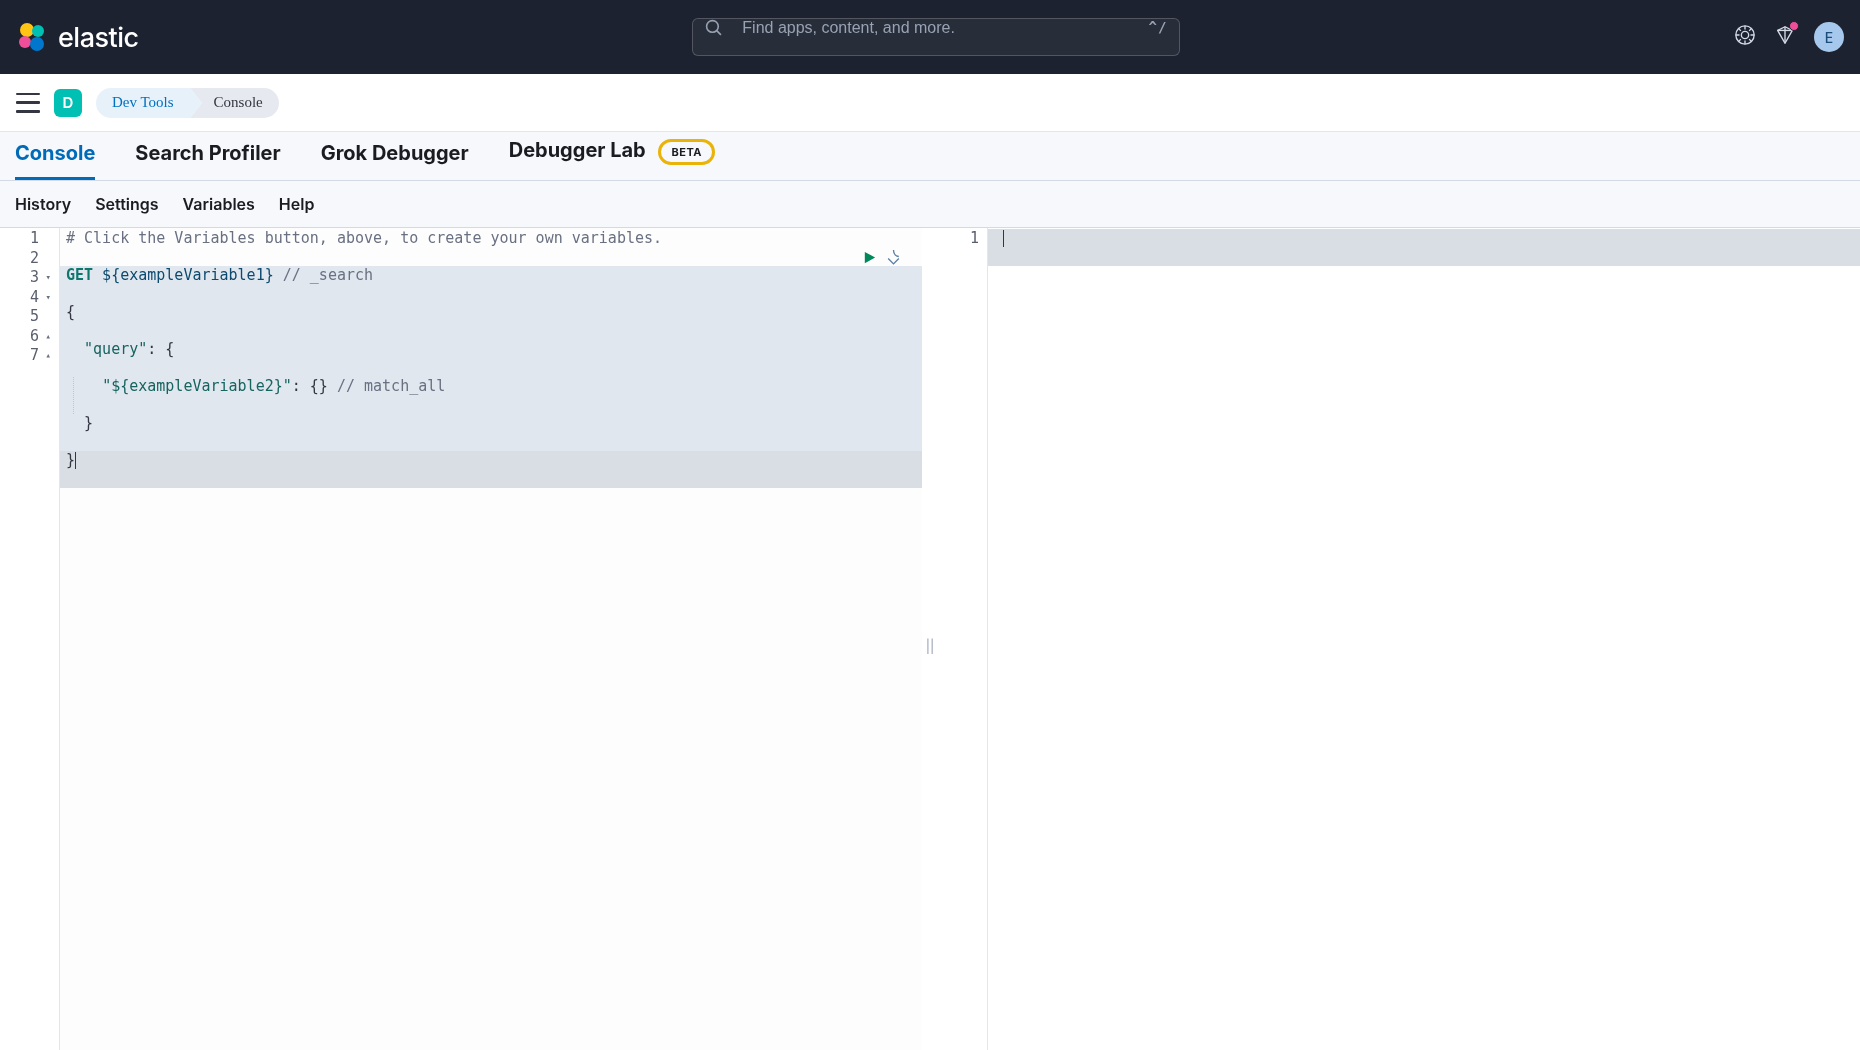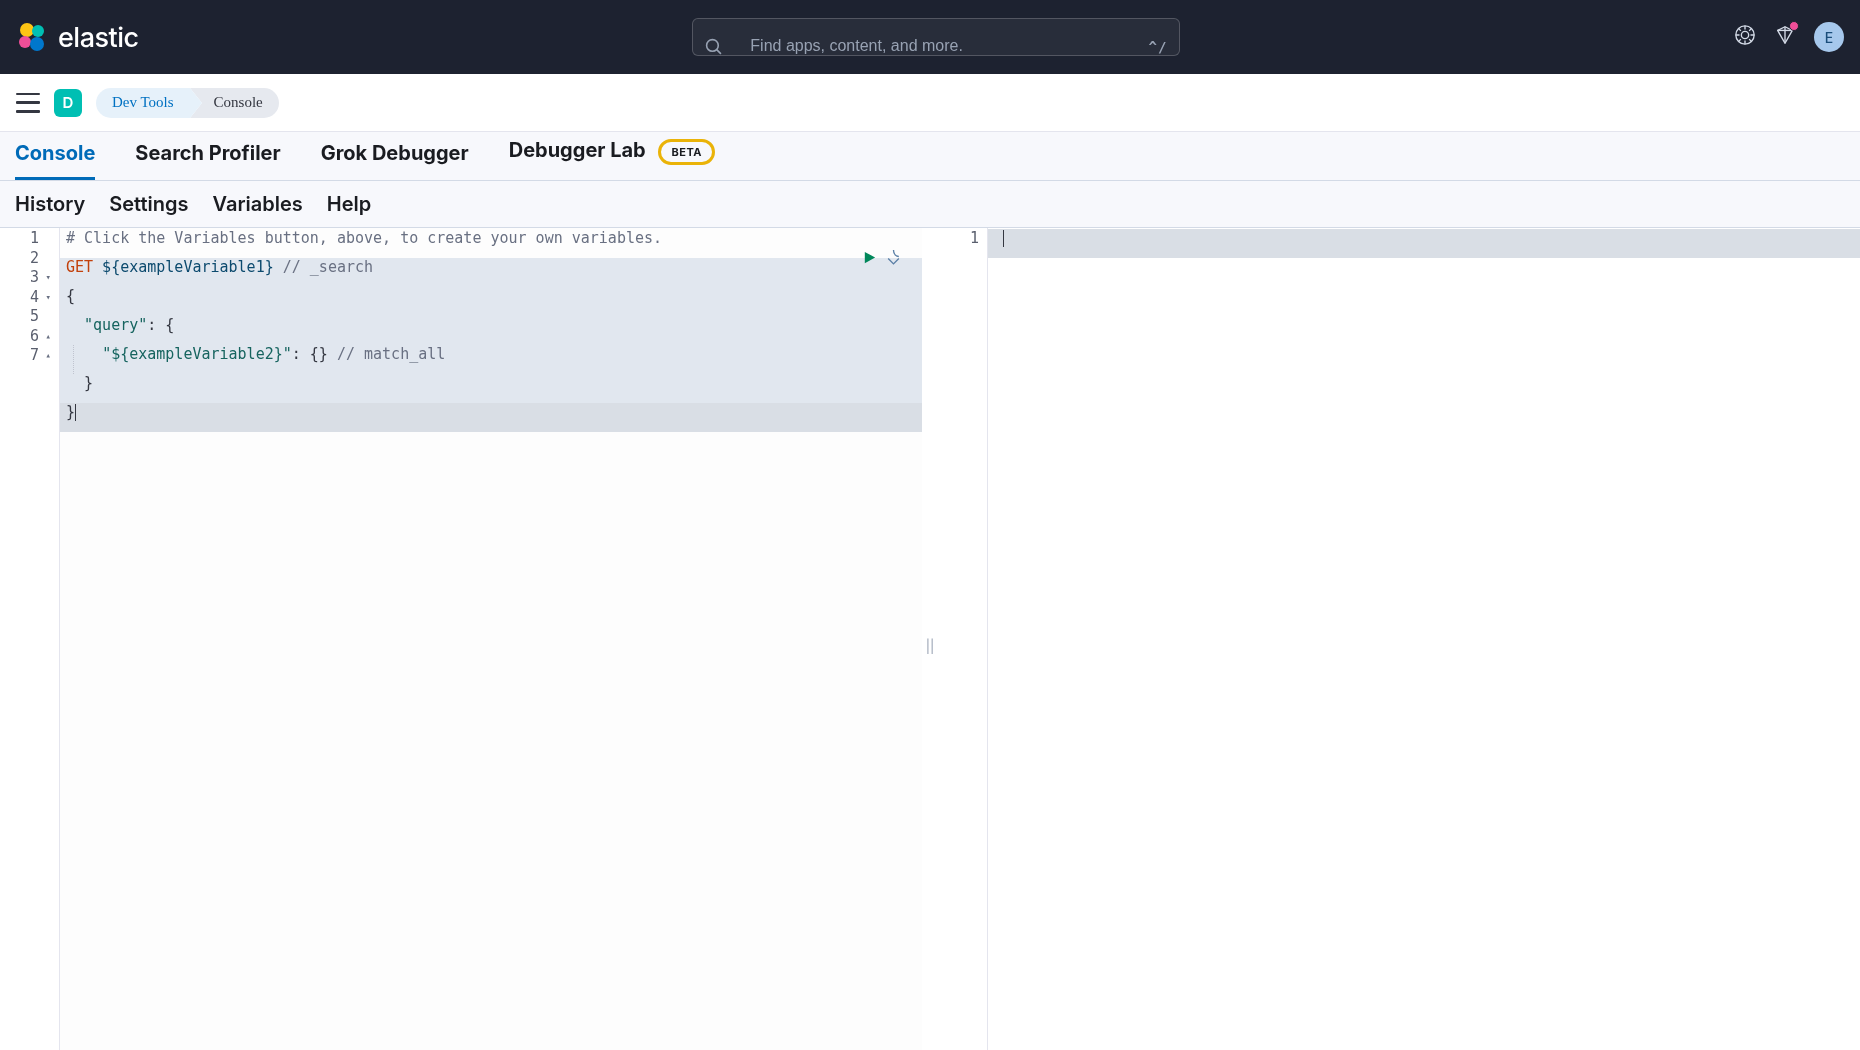--- a/index.html
+++ b/index.html
@@ -4,21 +4,21 @@
   <style>
     * { margin: 0; padding: 0; box-sizing: border-box; }
     body { font-family: Inter, -apple-system, BlinkMacSystemFont, "Segoe UI", Helvetica, Arial, sans-serif; background: #f7f8fc; width: 1860px; height: 1050px; overflow: hidden; }
     
     
     .header { background: #1d2230; height: 74px; display: flex; align-items: center; padding: 0 16px; }
     .logo-container { display: flex; align-items: center; gap: 10px; }
     .logo-mark { width: 32px; height: 32px; position: relative; }
     .logo-text { color: #fff; font-size: 27px; font-weight: 500; letter-spacing: -0.5px; }
     .search-wrap { flex: 1; display: flex; justify-content: center; }
-    .search-box { width: 488px; height: 38px; background: rgba(255,255,255,0.05); border: 1px solid rgba(255,255,255,0.2); border-radius: 6px; display: flex; align-items: flex-end; padding: 0 12px; gap: 28px; }
+    .search-box { width: 488px; height: 38px; background: rgba(255,255,255,0.05); border: 1px solid rgba(255,255,255,0.2); border-radius: 6px; display: flex; align-items: flex-start; padding: 0 12px; gap: 20px; }
     .search-icon { color: #98a2b3; }
     .search-input { flex: 1; background: transparent; border: none; outline: none; color: #98a2b3; font-size: 16px; }
     .search-input::placeholder { color: #98a2b3; }
     .shortcut-hint { color: #98a2b3; font-size: 14px; font-family: monospace; font-weight: bold; letter-spacing: 1px; }
     .header-actions { display: flex; align-items: center; gap: 18px; }
     .header-icon { color: #d3dae6; cursor: pointer; position: relative; }
     .notif-badge { position: absolute; top: -3px; right: -3px; width: 10px; height: 10px; border-radius: 50%; background: #f04e98; border: 1px solid #1d2230; }
     .avatar { width: 30px; height: 30px; border-radius: 50%; background: #a6c8ec; color: #1a4d7a; display: flex; align-items: center; justify-content: center; font-weight: 500; font-size: 14px; }
 
     
@@ -34,36 +34,36 @@
     .bc-current::before { content: ""; position: absolute; left: 0; top: 0; width: 0; height: 0; border-top: 15px solid transparent; border-bottom: 15px solid transparent; border-left: 12px solid #fff; z-index: 1; }
 
     
     .main-tabs { background: #f7f8fc; height: 49px; display: flex; align-items: flex-end; padding: 0 15px; gap: 40px; border-bottom: 1px solid #d3dae6; }
     .main-tab { font-size: 20px; font-weight: 700; color: #1a1c21; padding: 0 0 12px 0; cursor: pointer; position: relative; border-bottom: 3px solid transparent; }
     .main-tab.active { color: #006bb8; border-bottom-color: #006bb8; }
     .beta-badge { display: inline-block; font-size: 11px; font-weight: 700; letter-spacing: 0.5px; border: 3px solid #eab308; border-radius: 14px; padding: 3px 10px; margin-left: 8px; vertical-align: middle; }
 
     
     .sub-tabs { background: #f7f8fc; height: 47px; display: flex; align-items: center; padding: 0 15px; gap: 24px; border-bottom: 1px solid #d3dae6; }
-    .sub-tab { font-size: 20px; font-weight: 600; color: #1a1c21; cursor: pointer; }
+    .sub-tab { font-size: 16px; font-weight: 600; color: #1a1c21; cursor: pointer; }
 
     
     .editor-area { display: flex; height: calc(1050px - 61px - 58px - 49px - 47px); background: #fff; position: relative; }
     .editor-pane { flex: 1; display: flex; position: relative; background: #fdfdfd; }
     .output-pane { flex: 1; display: flex; }
     .gutter { width: 60px; background: #fff; border-right: 1px solid #e4e5ee; font-family: "SF Mono", Consolas, monospace; font-size: 15px; color: #5a5f6e; text-align: right; padding-top: 1px; }
     .gutter-out { width: 50px; }
     .gutter-line { height: 19.5px; line-height: 19.5px; padding-right: 8px; display: flex; align-items: center; justify-content: flex-end; gap: 4px; }
     .fold-arrow { font-size: 9px; color: #697082; width: 8px; }
     .code-area { flex: 1; font-family: "SF Mono", Consolas, monospace; font-size: 15px; line-height: 19.5px; padding-top: 1px; position: relative; }
-    .code-line { height: 29px; padding-left: 6px; white-space: pre; position: relative; }
+    .code-line { height: 37px; padding-left: 6px; white-space: pre; position: relative; }
     .hl-block { background: #e1e7ef; }
     .hl-active { background: #d9dee5; }
     .tok-comment { color: #697082; }
-    .tok-method { color: #c2410c; font-weight: 400; }
+    .tok-method { color: #0f766e; font-weight: 700; }
     .tok-string { color: #16645f; }
     .tok-prop { color: #0c4a6e; }
     .tok-punct { color: #343741; }
     .divider { width: 16px; display: flex; align-items: center; justify-content: center; cursor: col-resize; color: #98a2b3; font-size: 13px; }
     .cursor-blink { display: inline-block; width: 1px; height: 17px; background: #343741; vertical-align: middle; }
     
     .editor-actions { position: absolute; right: 20px; top: 21px; display: flex; gap: 8px; z-index: 5; }
     .editor-action-btn { cursor: pointer; }
     
     .indent-guide { position: absolute; left: 13px; top: 0; bottom: 0; width: 1px; border-left: 1px dotted #c0c4cf; }

